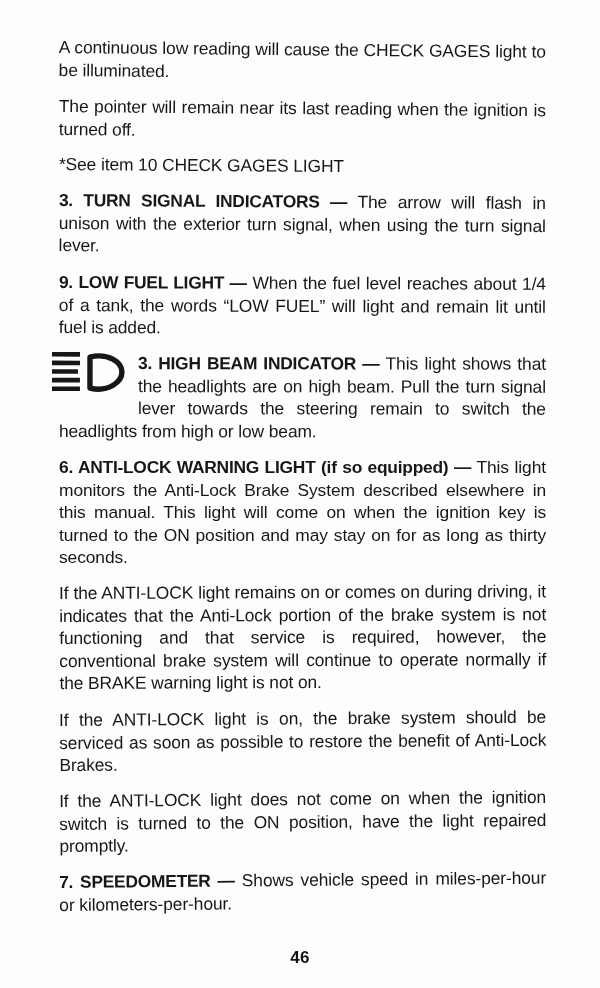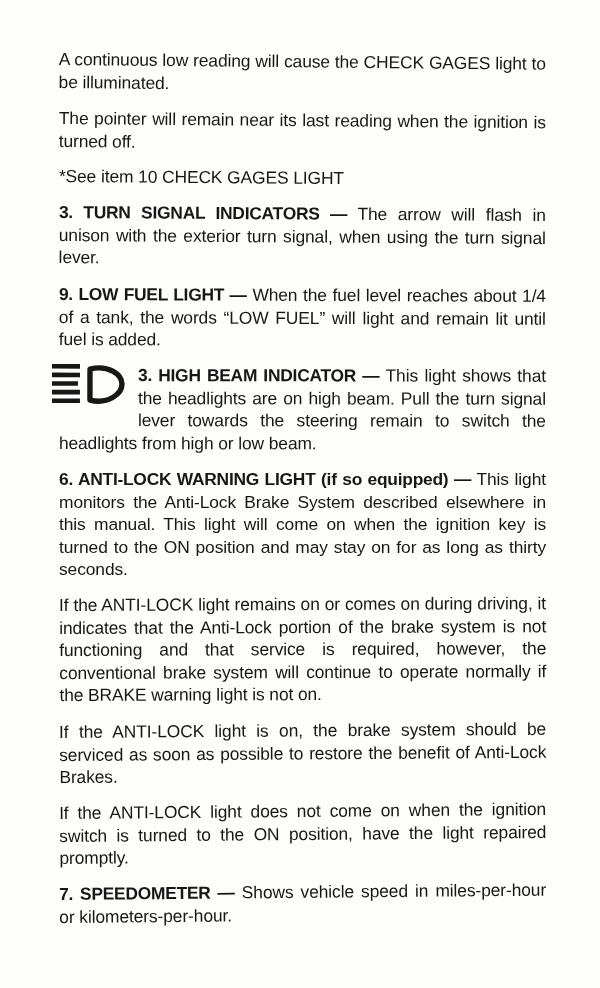--- a/index.html
+++ b/index.html
@@ -22,21 +22,20 @@
   .content {
     position: absolute;
     left: 59px;
     top: 36px;
     width: 487px;
     font-size: 17.4px;
     line-height: 22.6px;
     text-align: justify;
     color: #171717;
     letter-spacing: -0.1px;
-    margin-top: 12px;
   }
   .para {
     margin: 0 0 13.5px 0;
     transform-origin: left top;
   }
   .para b {
     font-weight: 700;
     letter-spacing: -0.25px;
   }
   
@@ -108,14 +107,15 @@
     <p class="para t7">If the ANTI-LOCK light remains on or comes on during driving, it indicates that the Anti-Lock portion of the brake system is not functioning and that service is required, however, the conventional brake system will continue to operate normally if the BRAKE warning light is not on.</p>
 
     <p class="para t8">If the ANTI-LOCK light is on, the brake system should be serviced as soon as possible to restore the benefit of Anti-Lock Brakes.</p>
 
     <p class="para t9">If the ANTI-LOCK light does not come on when the ignition switch is turned to the ON position, have the light repaired promptly.</p>
 
     <p class="para t10"><b>7. SPEEDOMETER —</b> <span>Shows vehicle speed in miles-per-hour or kilometers-per-hour.</span></p>
 
   </div>
 
+  <div class="page-number">46</div>
 
 </div>
 
 </body></html>

